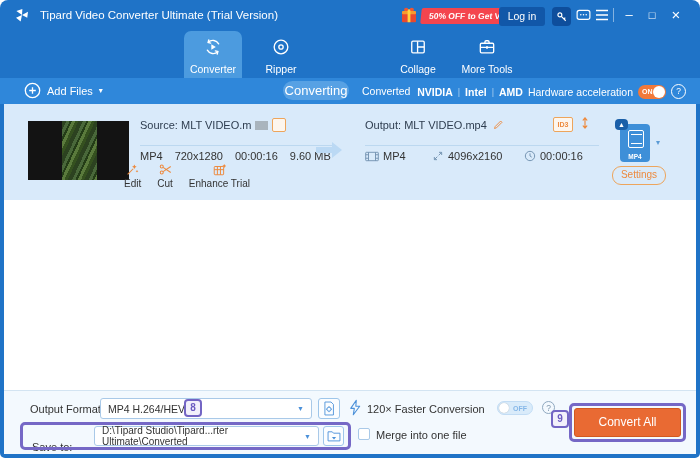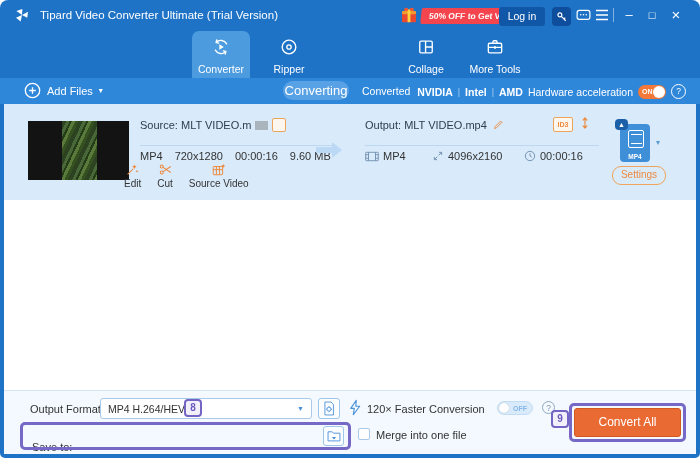--- a/index.html
+++ b/index.html
@@ -14,21 +14,21 @@
     background:#F4454E;color:#fff;font-size:8.5px;font-weight:bold;border-radius:2px;transform:skewX(-6deg);}
   .login{position:absolute;left:499px;top:7px;width:46px;height:19px;background:#1157A8;border-radius:3px;
     color:#fff;font-size:10.5px;text-align:center;line-height:19px;}
   .keybtn{position:absolute;left:552px;top:7px;width:19px;height:19px;background:#0E4E9C;border-radius:4px;
     display:flex;align-items:center;justify-content:center;}
   .icon-btn{display:flex;align-items:center;justify-content:center;color:#fff;}
   .tb-sep{position:absolute;left:613px;top:8px;width:1px;height:14px;background:rgba(255,255,255,.45);}
   .winctl{position:absolute;top:6px;width:18px;height:18px;color:#fff;font-size:13px;text-align:center;line-height:18px;}
 
   
-  .tabs{position:absolute;top:30px;left:8px;right:0;height:48px;}
+  .tabs{position:absolute;top:30px;left:0;right:0;height:48px;}
   .tab{position:absolute;top:1px;height:47px;text-align:center;color:#fff;cursor:default;}
   .tab .ticon{display:block;margin:6px auto 2px;width:22px;height:20px;}
   .tab .tlabel{font-size:10.5px;}
   .tab.active{background:#4C9BDF;border-radius:7px 7px 0 0;}
 
   
   .toolbar{position:absolute;top:78px;left:0;right:0;height:26px;background:#2F87DA;color:#fff;}
   .addfiles{position:absolute;left:24px;top:4px;display:flex;align-items:center;gap:6px;font-size:11px;}
   .conv-pill{position:absolute;left:283px;top:3px;width:66px;height:19px;background:#57A1E4;border-radius:10px;
     font-size:13px;text-align:center;line-height:19px;}
@@ -251,21 +251,21 @@
             <path d="M6.8 7.2L17 14M6.8 12.8L17 6"></path>
         </svg>
         <span class="albl">Cut</span>
       </div>
       <div class="action">
         <svg width="15" height="15" viewBox="0 0 20 20" fill="none" stroke="#ED8A3E" stroke-width="1.3">
           <rect x="3" y="6" width="12.5" height="11" rx="1"></rect>
             <path d="M3 10.2h12.5M7.2 6v11M11.3 6v11"></path>
           <path d="M16.3 2.5l.9 1.9 1.9.9-1.9.9-.9 1.9-.9-1.9-1.9-.9 1.9-.9z" fill="#ED8A3E" stroke="none"></path>
         </svg>
-        <span class="albl">Source Video</span>
+        <span class="albl">Enhance Trial</span>
       </div>
     </div>
 
     <span class="big-arrow">
       <svg width="30" height="24" viewBox="0 0 30 24" fill="#BBD9F4">
           <path d="M2 9h16V4l10 8-10 8v-5H2z"></path>
         </svg>
     </span>
 
     <div class="out-name">
@@ -338,20 +338,24 @@
     </span>
     <span class="blabel" style="left:363px;top:12px;">120× Faster Conversion</span>
     <span class="toggle-off" style="left:493px;top:10px;">
       <span class="knob"></span>
       <span class="ttxt">OFF</span>
     </span>
     <span class="qmark2" style="left:538px;top:10px;">?</span>
 
     <div class="ann-rect" style="left:16px;top:31px;width:331px;height:28px;"></div>
     <span class="blabel" style="left:28px;top:50px;">Save to:</span>
+    <div class="bdd" style="left:90px;top:35px;width:225px;height:20px;font-size:10px;">
+      <span>D:\Tipard Studio\Tipard...rter Ultimate\Converted</span>
+      <span class="barr">▼</span>
+    </div>
     <div class="sq-btn" style="left:319px;top:35px;width:21px;height:20px;">
       <svg width="14" height="12" viewBox="0 0 20 16" fill="none" stroke="#4A90D9" stroke-width="1.3">
         <path d="M1.5 2h6l1.8 2H18.5v11H1.5z"></path>
           <path d="M7 9.5h6l-3 3.5z" fill="#4A90D9" stroke="none"></path>
       </svg>
     </div>
 
     <span class="checkbox" style="left:354px;top:37px;"></span>
     <span class="blabel" style="left:372px;top:38px;">Merge into one file</span>
 

